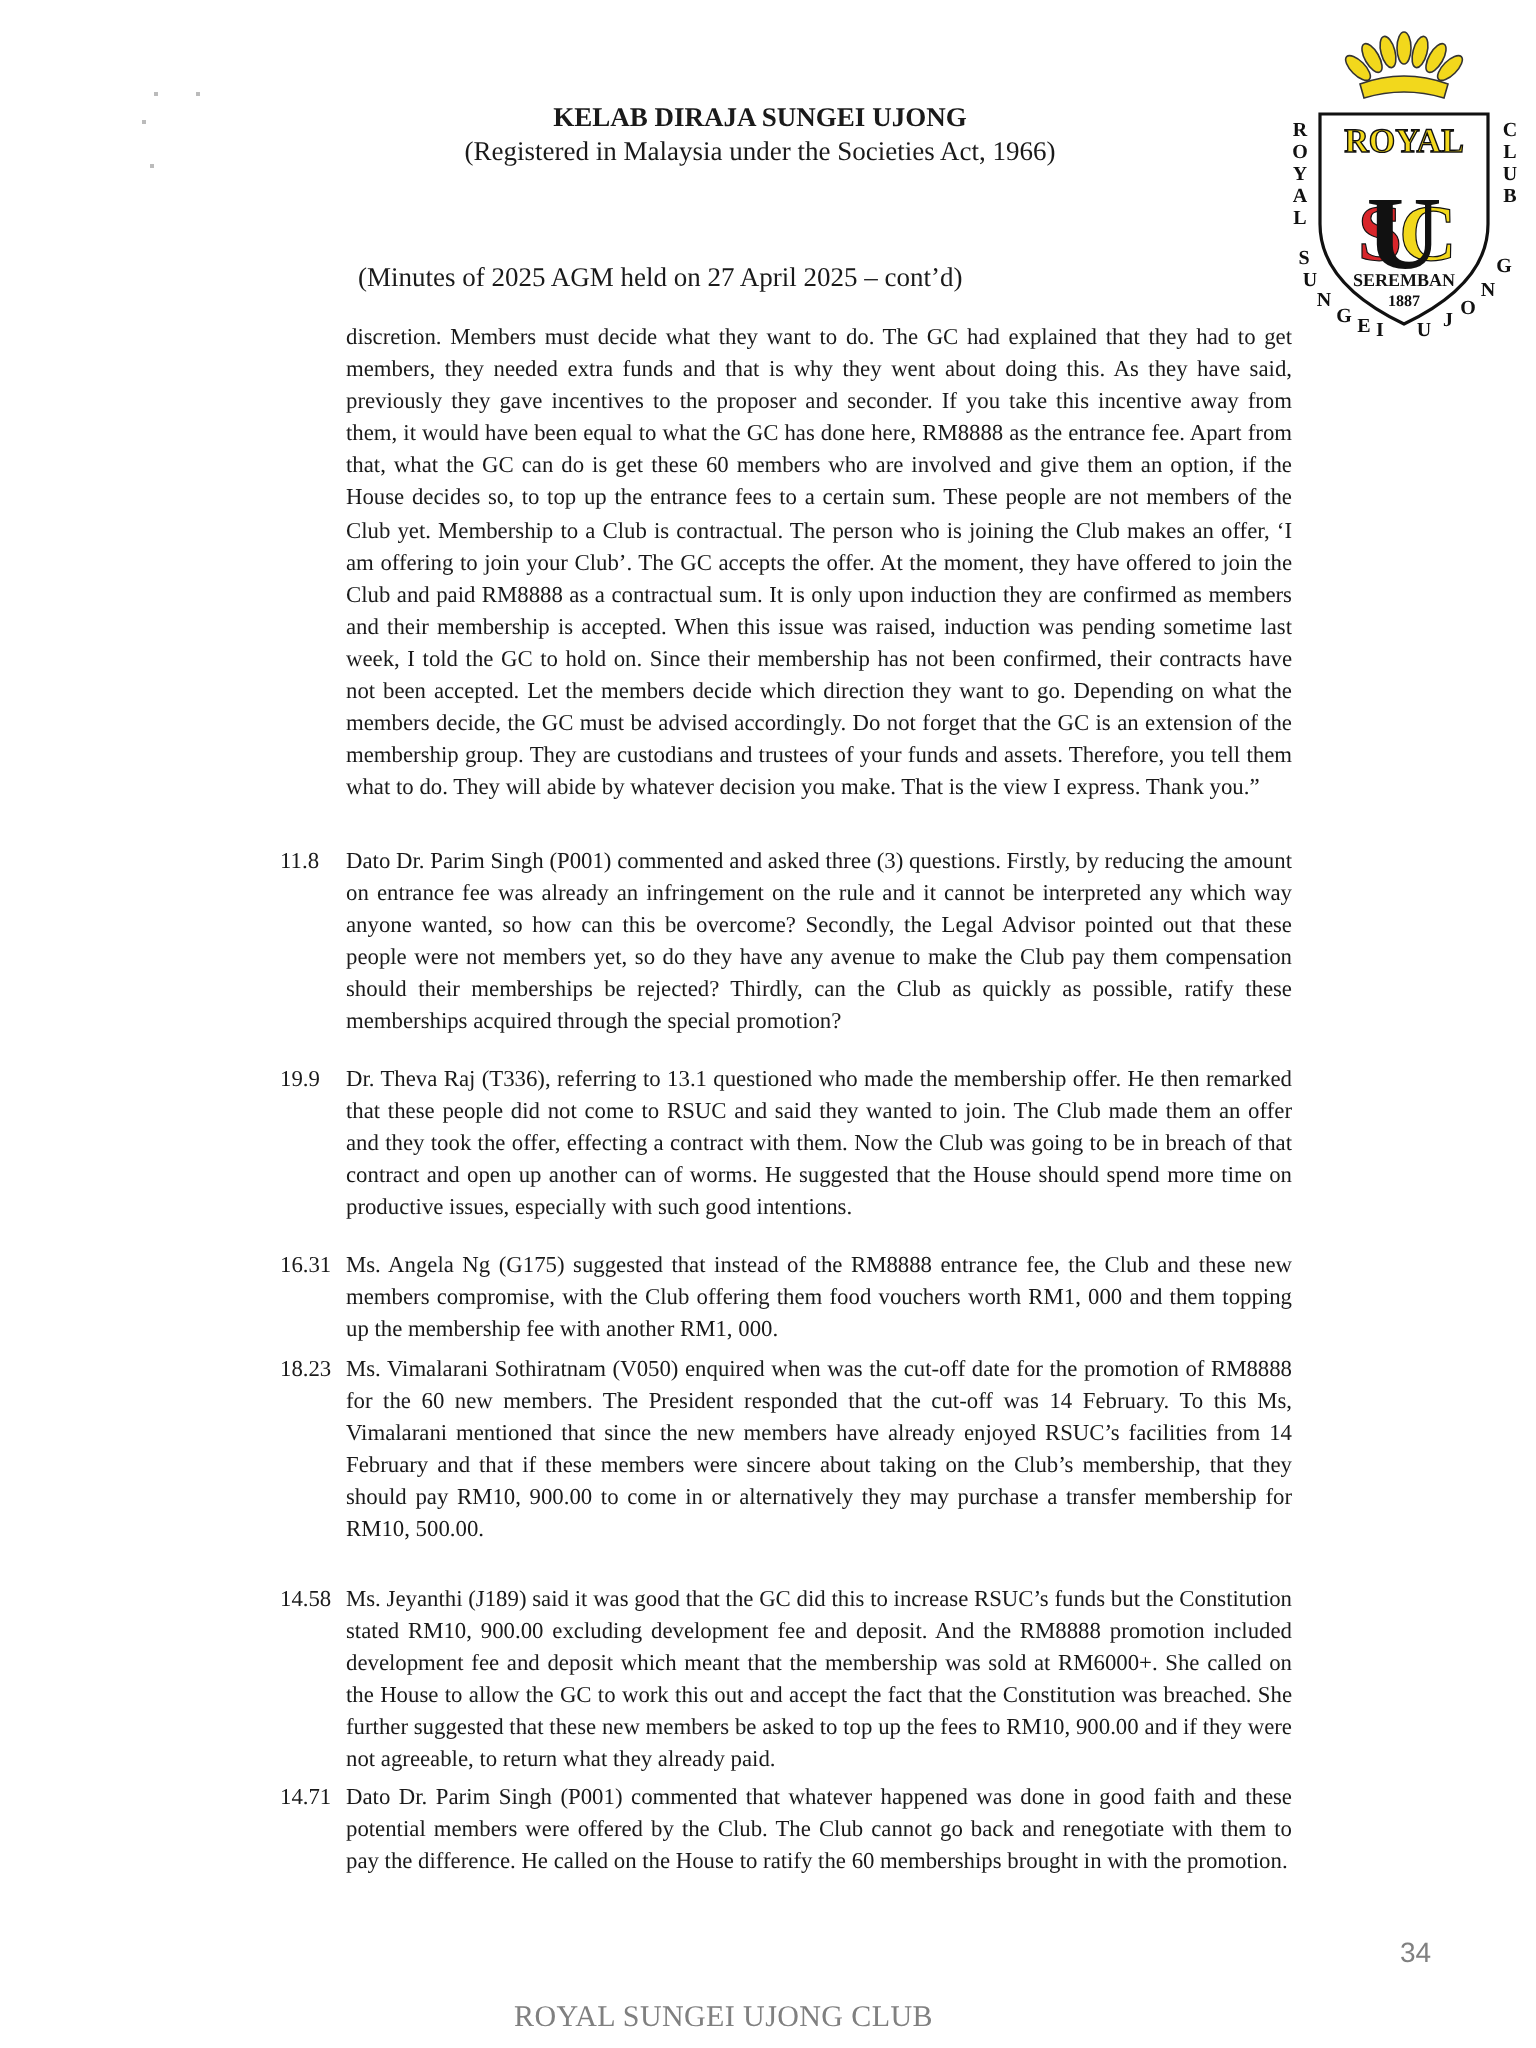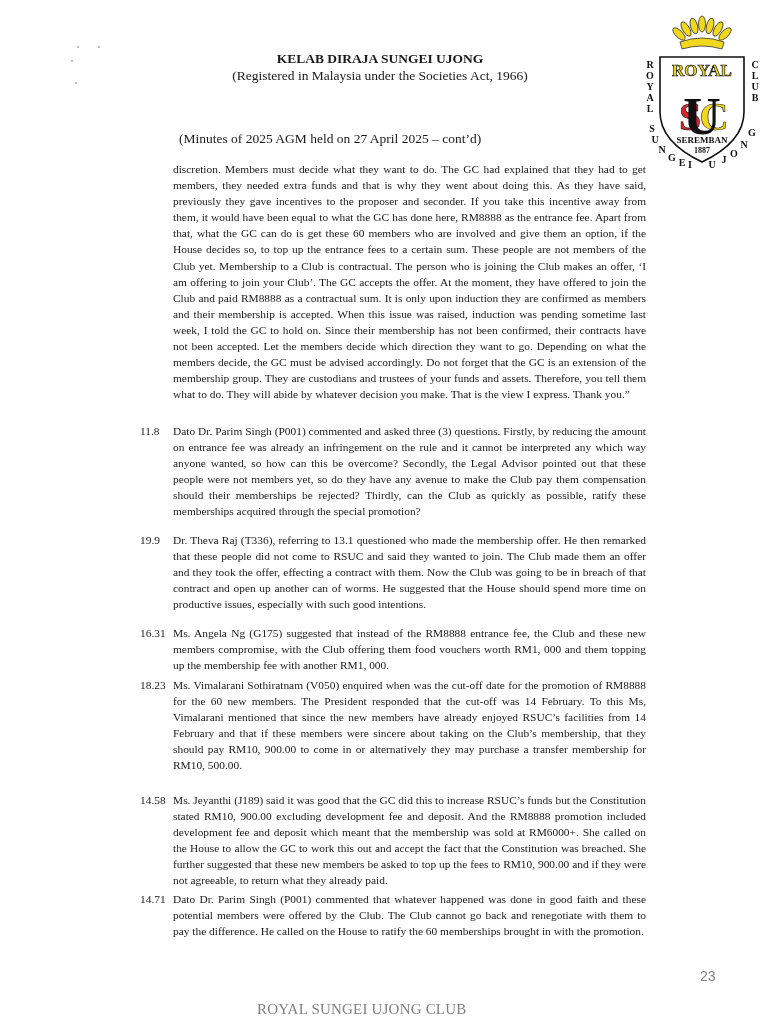--- a/index.html
+++ b/index.html
@@ -134,18 +134,18 @@
   <span class="num">14.58</span>
   <div class="txt">Ms. Jeyanthi (J189) said it was good that the GC did this to increase RSUC’s funds but the Constitution stated RM10, 900.00 excluding development fee and deposit.  And the RM8888 promotion included development fee and deposit which meant that the membership was sold at RM6000+.  She called on the House to allow the GC to work this out and accept the fact that the Constitution was breached.  She further suggested that these new members be asked to top up the fees to RM10, 900.00 and if they were not agreeable, to return what they already paid.</div>
 </div>
 
 <div class="para" style="top:891px;">
   <span class="num">14.71</span>
   <div class="txt">Dato Dr. Parim Singh (P001) commented that whatever happened was done in good faith    and these potential members were offered by the Club.  The Club cannot go back and renegotiate with them to pay the difference.  He called on the House to ratify the 60 memberships brought in with the promotion.</div>
 </div>
 
 <div class="footer">ROYAL SUNGEI UJONG CLUB</div>
-<div class="page-num">23</div>
+<div class="page-num">34</div>
 
 <span class="speck" style="left:77px;top:46px;"></span>
 <span class="speck" style="left:98px;top:46px;"></span>
 <span class="speck" style="left:71px;top:60px;"></span>
 <span class="speck" style="left:75px;top:82px;"></span>
 
 </body></html>

